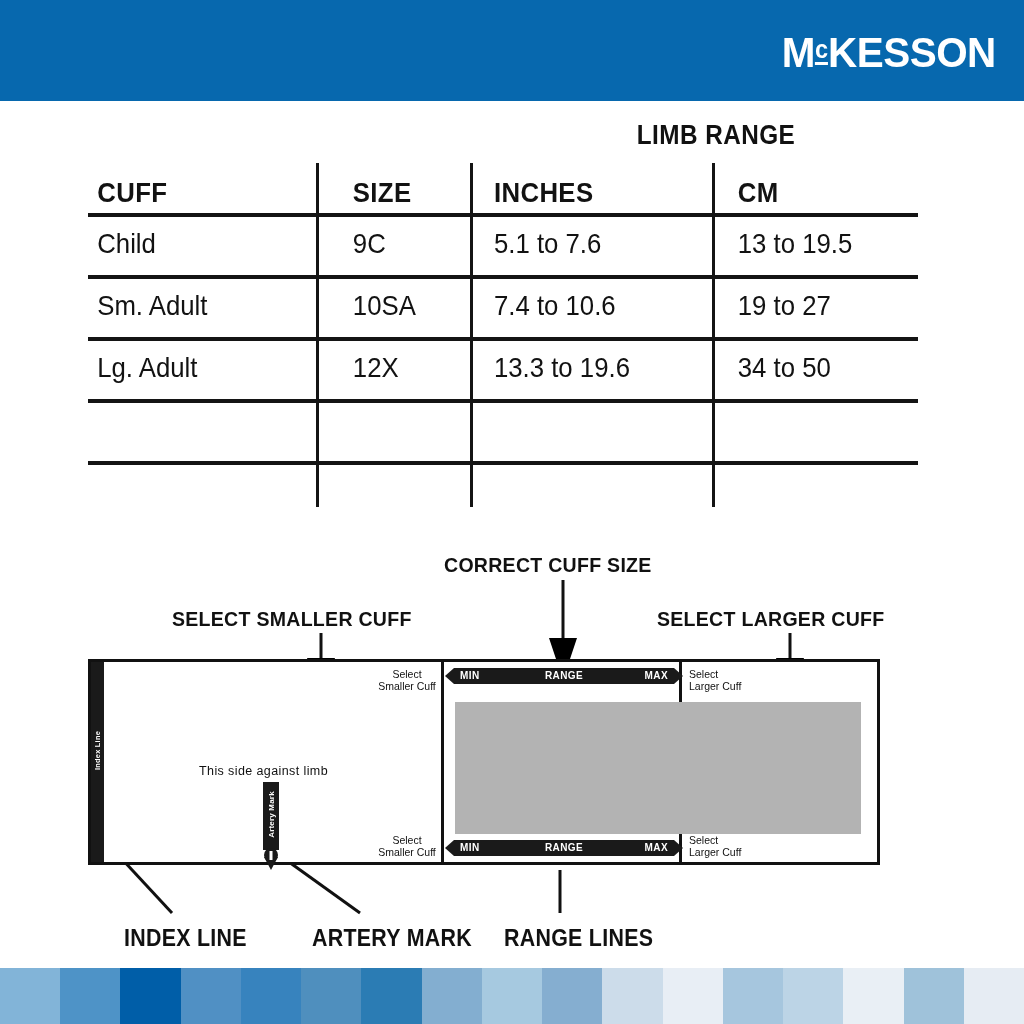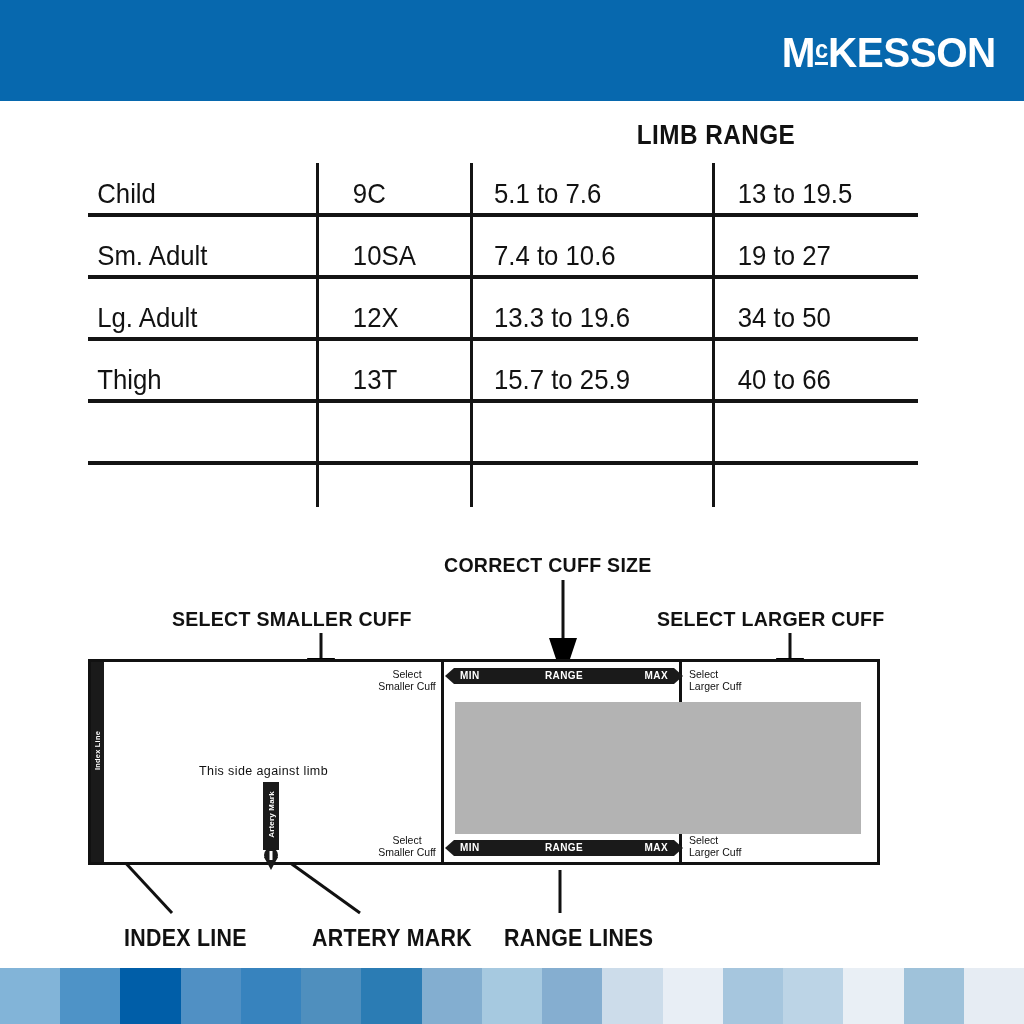--- a/index.html
+++ b/index.html
@@ -303,20 +303,26 @@
 </div>
 
 <div class="limb-range-title">LIMB RANGE</div>
 
 <div class="table">
 
   <div class="vrule" style="left:228px; top:0px; height:344px;"></div>
   <div class="vrule" style="left:382px; top:0px; height:344px;"></div>
   <div class="vrule" style="left:624px; top:0px; height:344px;"></div>
 
+  <div class="t-row head">
+    <div class="t-cell c-cuff">CUFF</div>
+    <div class="t-cell c-size">SIZE</div>
+    <div class="t-cell c-inches">INCHES</div>
+    <div class="t-cell c-cm">CM</div>
+  </div>
   <div class="hrule" style="top:50px;"></div>
 
   <div class="t-row">
     <div class="t-cell c-cuff">Child</div>
     <div class="t-cell c-size">9C</div>
     <div class="t-cell c-inches">5.1 to 7.6</div>
     <div class="t-cell c-cm">13 to 19.5</div>
   </div>
   <div class="hrule" style="top:112px;"></div>
 
@@ -331,26 +337,20 @@
   <div class="hrule" style="top:236px;"></div>
 
   <div class="t-row">
     <div class="t-cell c-cuff">Lg. Adult</div>
     <div class="t-cell c-size">12X</div>
     <div class="t-cell c-inches">13.3 to 19.6</div>
     <div class="t-cell c-cm">34 to 50</div>
   </div>
   <div class="hrule" style="top:298px;"></div>
 
-  <div class="t-row">
-    <div class="t-cell c-cuff">Thigh</div>
-    <div class="t-cell c-size">13T</div>
-    <div class="t-cell c-inches">15.7 to 25.9</div>
-    <div class="t-cell c-cm">40 to 66</div>
-  </div>
 </div>
 
 <div class="callout" id="callout-correct">CORRECT CUFF SIZE</div>
 <div class="callout" id="callout-smaller">SELECT SMALLER CUFF</div>
 <div class="callout" id="callout-larger">SELECT LARGER CUFF</div>
 
 <div class="callout-bottom" id="callout-index">INDEX LINE</div>
 <div class="callout-bottom" id="callout-artery">ARTERY MARK</div>
 <div class="callout-bottom" id="callout-range">RANGE LINES</div>
 

